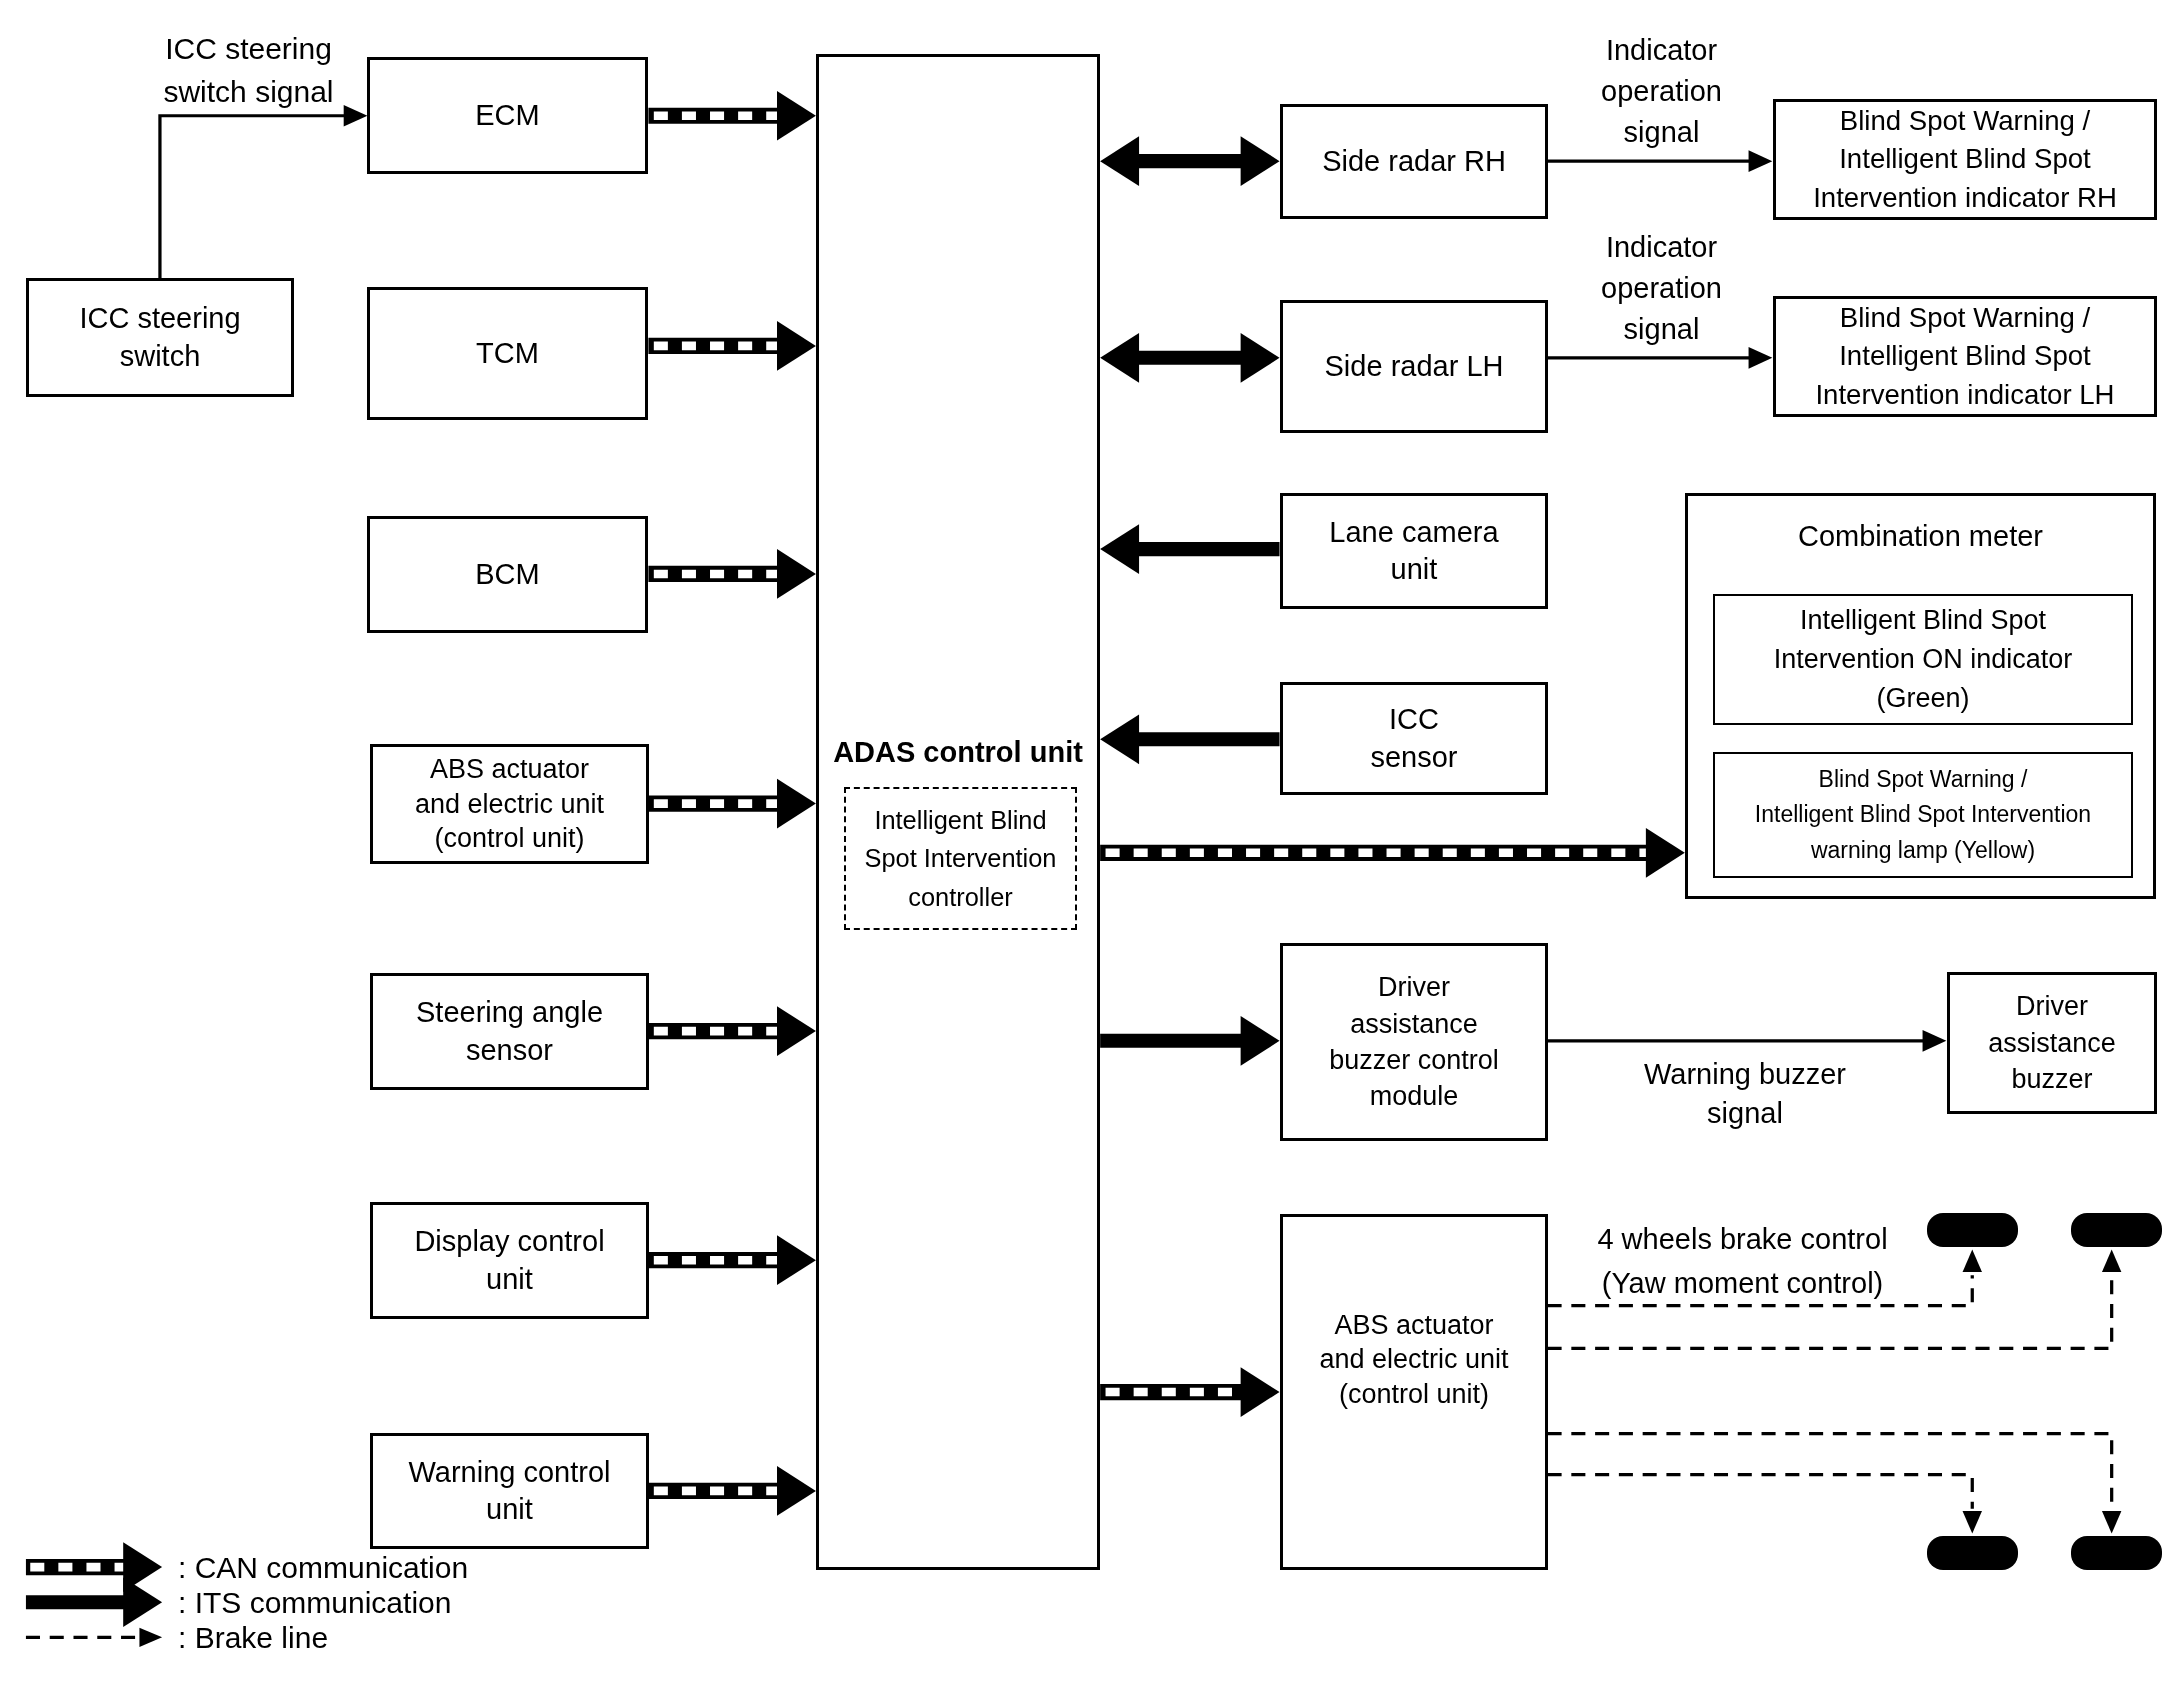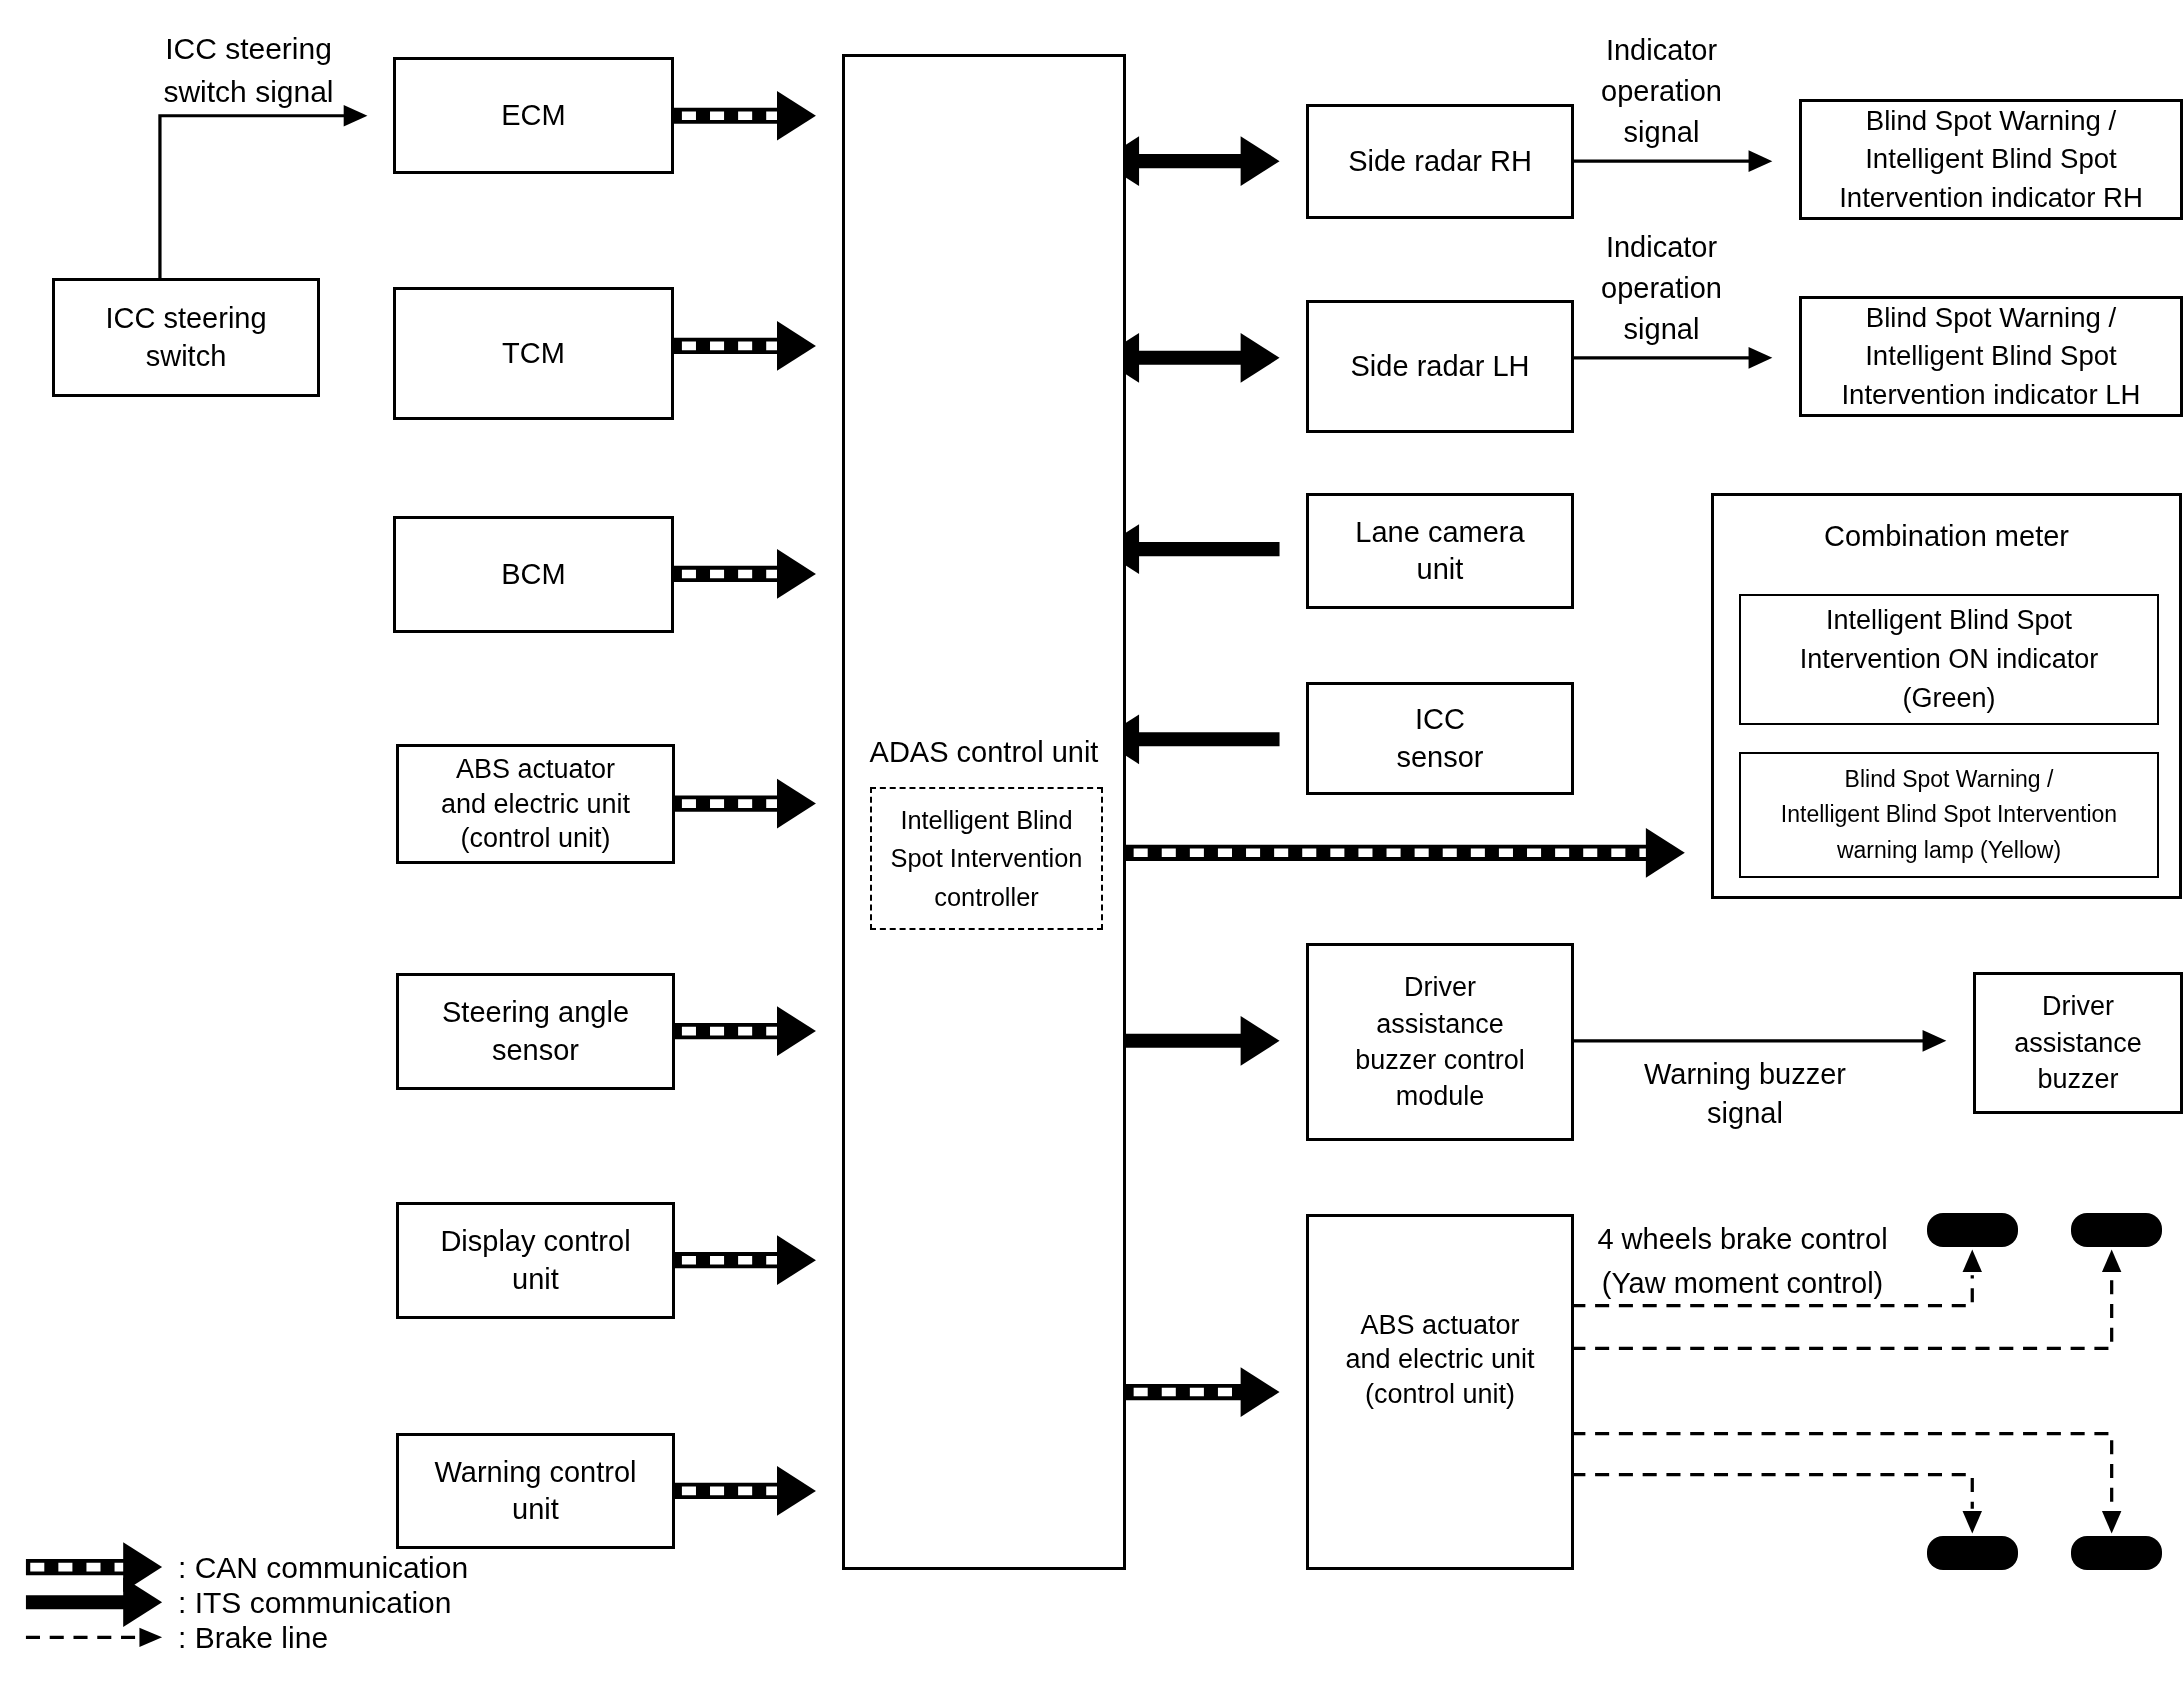--- a/index.html
+++ b/index.html
@@ -25,39 +25,39 @@
   }
   .box {
     position: absolute;
     border: 3.2px solid #000000;
     background: #ffffff;
     box-sizing: border-box;
     display: flex;
     align-items: center;
     justify-content: center;
     text-align: center;
-    margin-left: 26px;
   }
   .box-label {
     white-space: pre-line;
     font-size: 29px;
     line-height: 1.28;
   }
   .adas-box {
     justify-content: flex-start;
     align-items: flex-start;
   }
   .adas-title {
     position: absolute;
     left: 0;
     top: 679px;
     width: 100%;
     text-align: center;
     font-size: 29px;
     white-space: pre-line;
+    font-weight: bold;
   }
   .dashed-box {
     position: absolute;
     left: 25px;
     top: 730px;
     width: 233px;
     height: 143px;
     border: 2.7px dashed #000000;
     box-sizing: border-box;
     display: flex;

